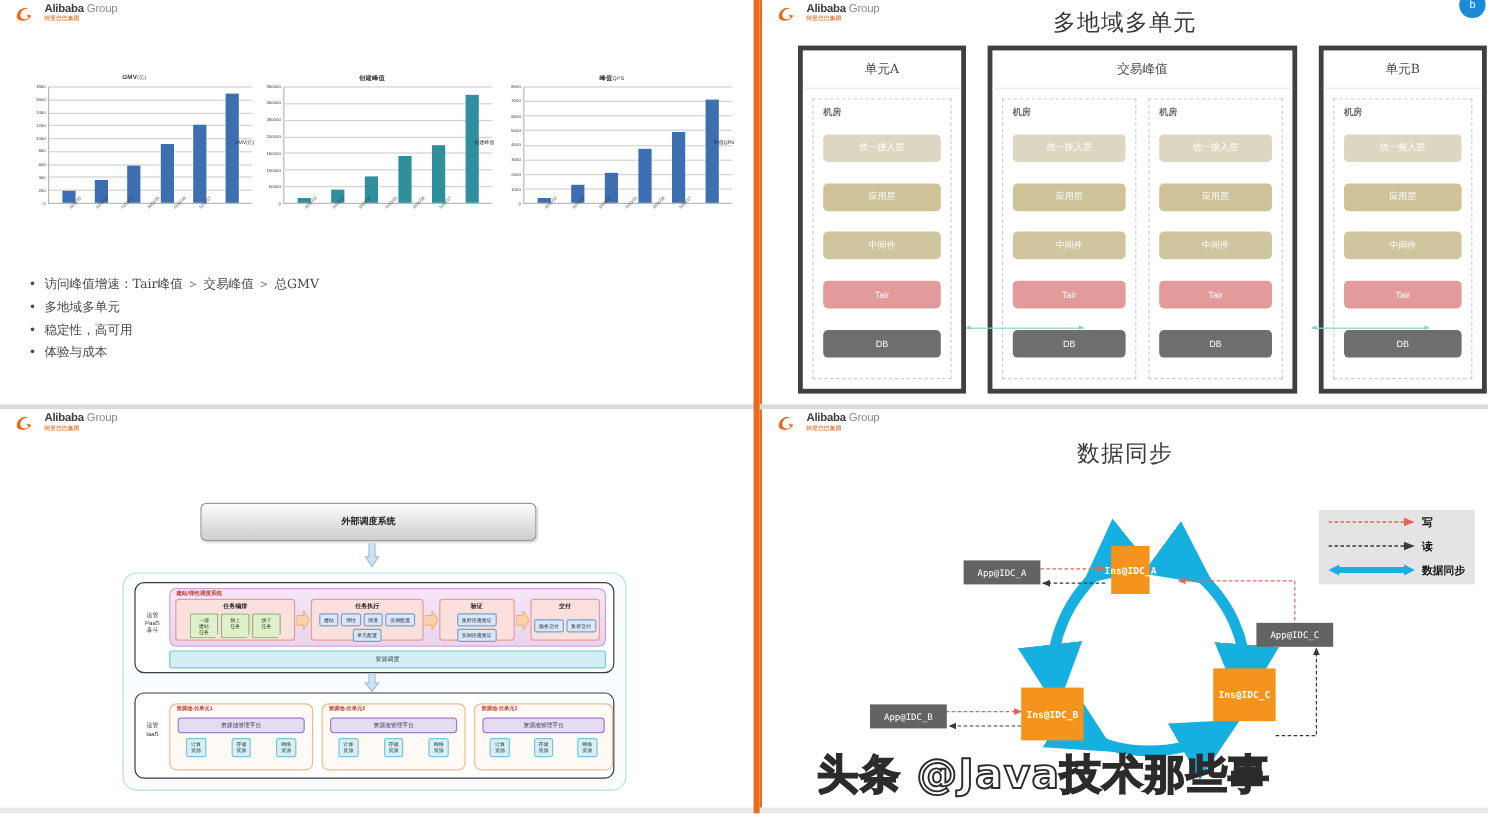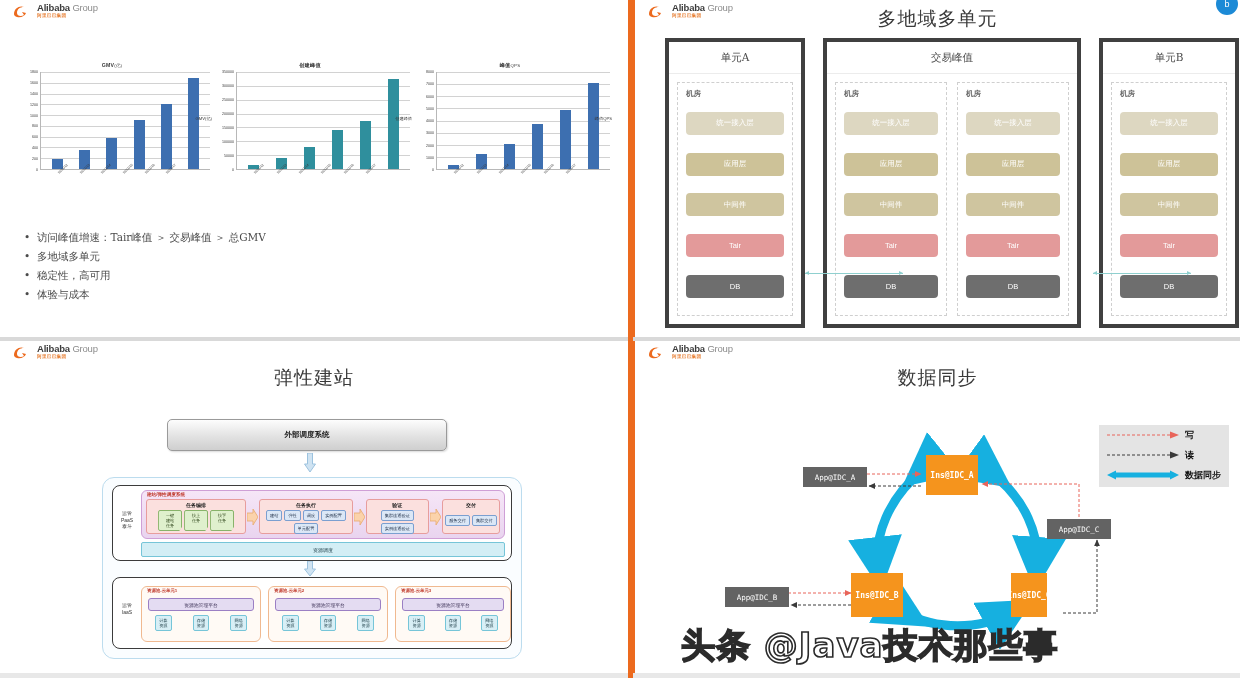--- a/index.html
+++ b/index.html
@@ -404,21 +404,20 @@
       <span class="logo-mark">
         <svg width="22" height="14" viewBox="0 0 22 14">
             <path d="M2 10 C2 4, 8 1, 12 3 C8 3, 5 5, 5 9 C5 12, 9 13, 12 11 L10 8 L14 9 C13 12, 9 14, 5 13 C3 12.4, 2 11.6, 2 10 Z" fill="#ec6a1e"></path>
           </svg>
       </span>
       <span class="logo-txt">
         <div class="logo-en"><b>Alibaba</b> <span class="grp">Group</span></div>
         <div class="logo-cn">阿里巴巴集团</div>
       </span>
     </div>
-    <div class="slide-title">弹性建站</div>
 
     <div class="bl-canvas">
       <div class="ext-sched">外部调度系统</div>
       <div class="arrow-dn" style="top:34px">
         <svg width="13" height="20" viewBox="0 0 13 20">
             <path d="M4 0 h5 v11 h3 L6.5 19 L1 11 h3 Z" fill="#cfe3f2" stroke="#9cc2de" stroke-width="1"></path>
           </svg>
       </div>
       <div class="outer-round"></div>
 
@@ -572,23 +571,23 @@
 
         <path d="M444 186 L444 143 L347 143" stroke="#e8645a" stroke-width="1" stroke-dasharray="3 2" fill="none" marker-end="url(#rd)"></path>
 
         <path d="M428 272 L462 272 L462 199" stroke="#3a3a3a" stroke-width="1" stroke-dasharray="3 2" fill="none" marker-end="url(#bk)"></path>
 
         <path d="M153 252 L216 252" stroke="#e8645a" stroke-width="1" stroke-dasharray="3 2" fill="none" marker-end="url(#rd)"></path>
 
         <path d="M216 264 L156 264" stroke="#3a3a3a" stroke-width="1" stroke-dasharray="3 2" fill="none" marker-end="url(#bk)"></path>
       </svg>
 
-      <div class="node" id="ins-a" style="left:291px; top:114px; width:52px; height:40px;">Ins@IDC_A</div>
+      <div class="node" id="ins-a" style="left:291px; top:114px; width:32px; height:40px;">Ins@IDC_A</div>
       <div class="node" id="ins-b" style="left:216px; top:232px; width:52px; height:44px;">Ins@IDC_B</div>
-      <div class="node" id="ins-c" style="left:376px; top:232px; width:36px; height:44px;">Ins@IDC_C</div>
+      <div class="node" id="ins-c" style="left:376px; top:216px; width:52px; height:44px;">Ins@IDC_C</div>
 
       <div class="app-node" style="left:168px; top:126px; width:64px; height:20px;">App@IDC_A</div>
       <div class="app-node" style="left:90px; top:246px; width:64px; height:20px;">App@IDC_B</div>
       <div class="app-node" style="left:412px; top:178px; width:64px; height:20px;">App@IDC_C</div>
 
       <div class="legend-box">
           <div class="legend-row">
             <span>
               <svg width="72" height="10" viewBox="0 0 72 10">
                 <path d="M0 5 L64 5" stroke="#e8645a" stroke-width="1.2" stroke-dasharray="3 2"></path>

